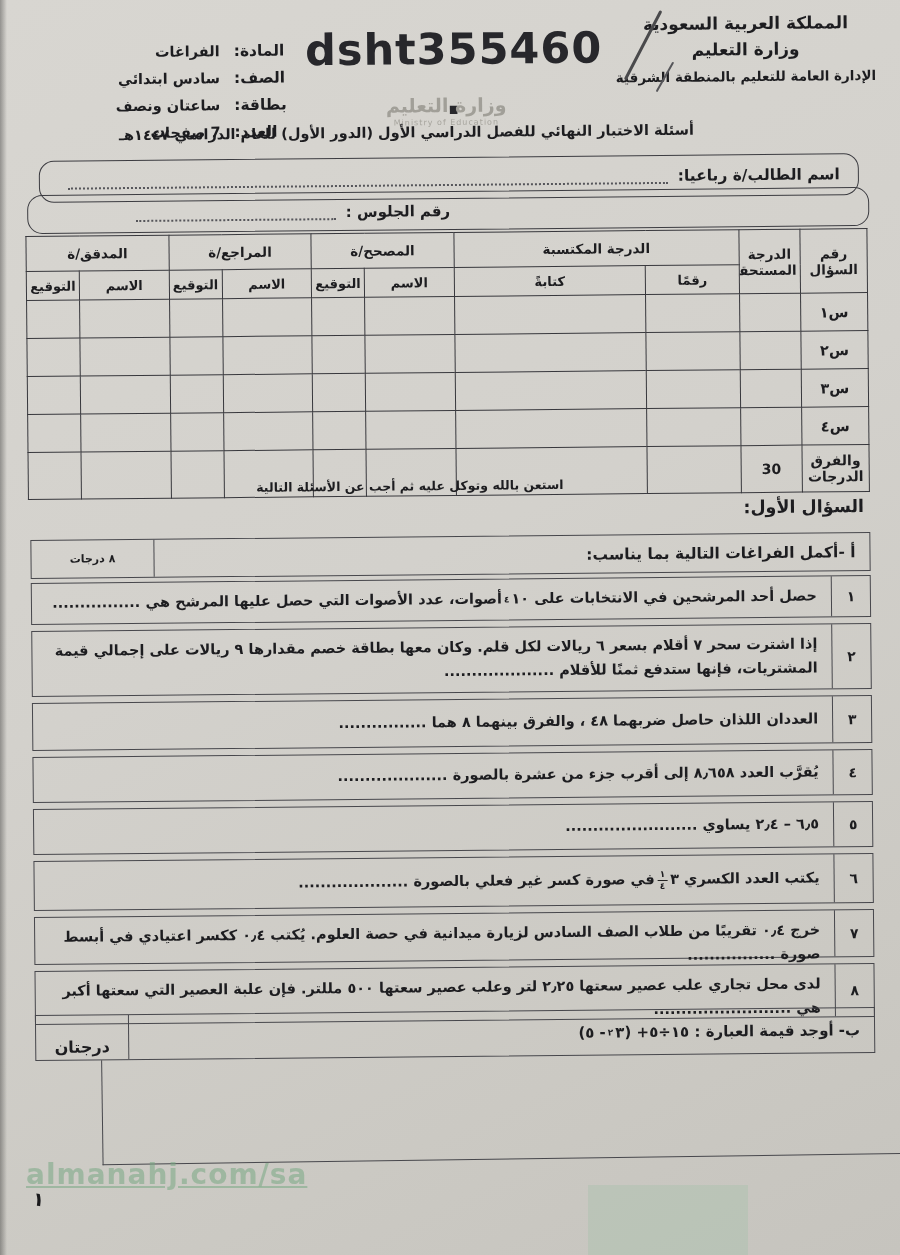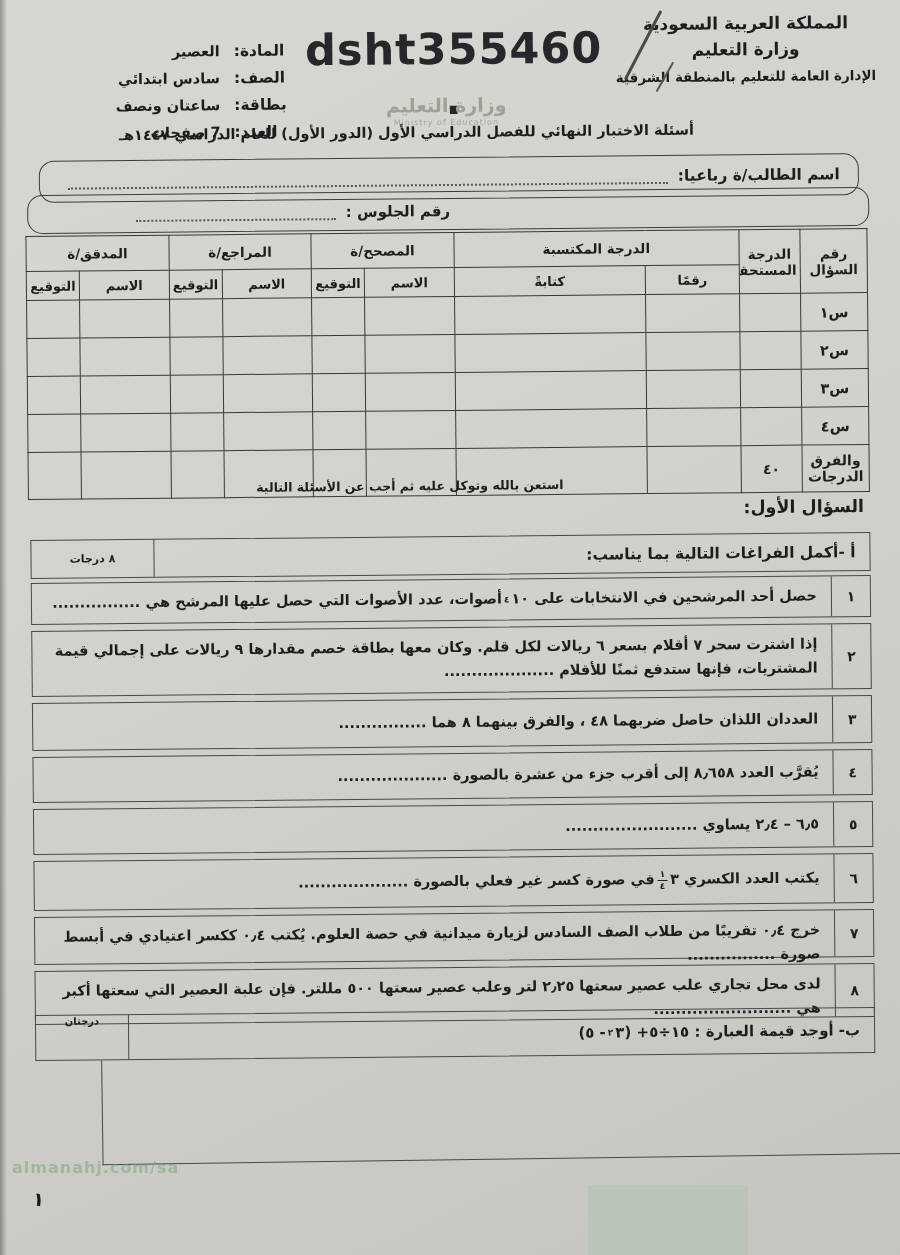--- a/index.html
+++ b/index.html
@@ -75,28 +75,28 @@
   .q2 .q-text,.q7 .q-text,.q8 .q-text{display:block;}
   sup.pw{font-size:9px;vertical-align:super;font-weight:bold;margin:0 2px;}
   .frac{display:inline-flex;flex-direction:column;align-items:center;font-size:9px;
     line-height:1.15;margin:0 3px;font-weight:bold;vertical-align:middle;}
   .frac .den{border-top:1.2px solid #222;padding:0 2px;}
   
   .partB{position:absolute;top:1011px;right:30px;left:30px;height:44px;
     border:1.6px solid #47474c;display:flex;direction:rtl;}
   .partB .main{flex:1;display:flex;align-items:center;padding-right:14px;
     font-weight:bold;font-size:15px;}
-  .partB .marks-cell{width:92px;font-size:10px;align-items:flex-start;padding-top:0;}
+  .partB .marks-cell{width:92px;font-size:16px;align-items:flex-start;padding-top:22px;}
   .answer-box{position:absolute;top:1055px;left:96px;right:-24px;height:104px;
     border:1.7px solid #47474c;border-top:none;transform:rotate(-0.25deg);}
   
   .wm-patch{position:absolute;top:1185px;left:588px;width:160px;height:72px;
     background:rgba(150,190,160,0.28);}
-  .wm-url{position:absolute;top:1158px;left:12px;font-size:16px;font-weight:600;
-    color:rgba(120,168,132,0.55);letter-spacing:1px;}
+  .wm-url{position:absolute;top:1158px;left:26px;font-size:28px;font-weight:600;
+    color:rgba(120,168,132,0.55);letter-spacing:1px;text-decoration:underline;}
   .wm-ar{position:absolute;top:1186px;left:16px;font-size:31px;font-weight:bold;
     color:rgba(125,178,148,0.85);direction:rtl;}
   .page-no{position:absolute;top:1188px;left:33px;font-size:19px;font-weight:bold;
     color:#1a1a1c;transform:rotate(8deg);}
 </style>
 </head>
 <body>
 
 <div class="paper">
   <div class="tilt">
@@ -111,21 +111,21 @@
 
     <div class="code">dsht355460 .</div>
     <div class="logo">
       <div class="ar">وزارة التعليم</div>
       <div class="en">Ministry of Education</div>
     </div>
 
     <div class="meta">
       <div class="row">
         <span class="lbl">المادة:</span>
-        <span class="val">العصير</span>
+        <span class="val">الفراغات</span>
       </div>
       <div class="row">
         <span class="lbl">الصف:</span>
         <span class="val">سادس ابتدائي</span>
       </div>
       <div class="row">
         <span class="lbl">بطاقة:</span>
         <span class="val">ساعتان ونصف</span>
       </div>
       <div class="row">
@@ -223,21 +223,21 @@
             <td></td>
               <td></td>
             <td></td>
               <td></td>
             <td></td>
               <td></td>
             <td></td>
           </tr>
           <tr class="total">
             <td>والفرق الدرجات</td>
-            <td>٤٠</td>
+            <td>30</td>
             <td></td>
               <td></td>
             <td></td>
               <td></td>
             <td></td>
               <td></td>
             <td></td>
               <td></td>
           </tr>
         </tbody>

